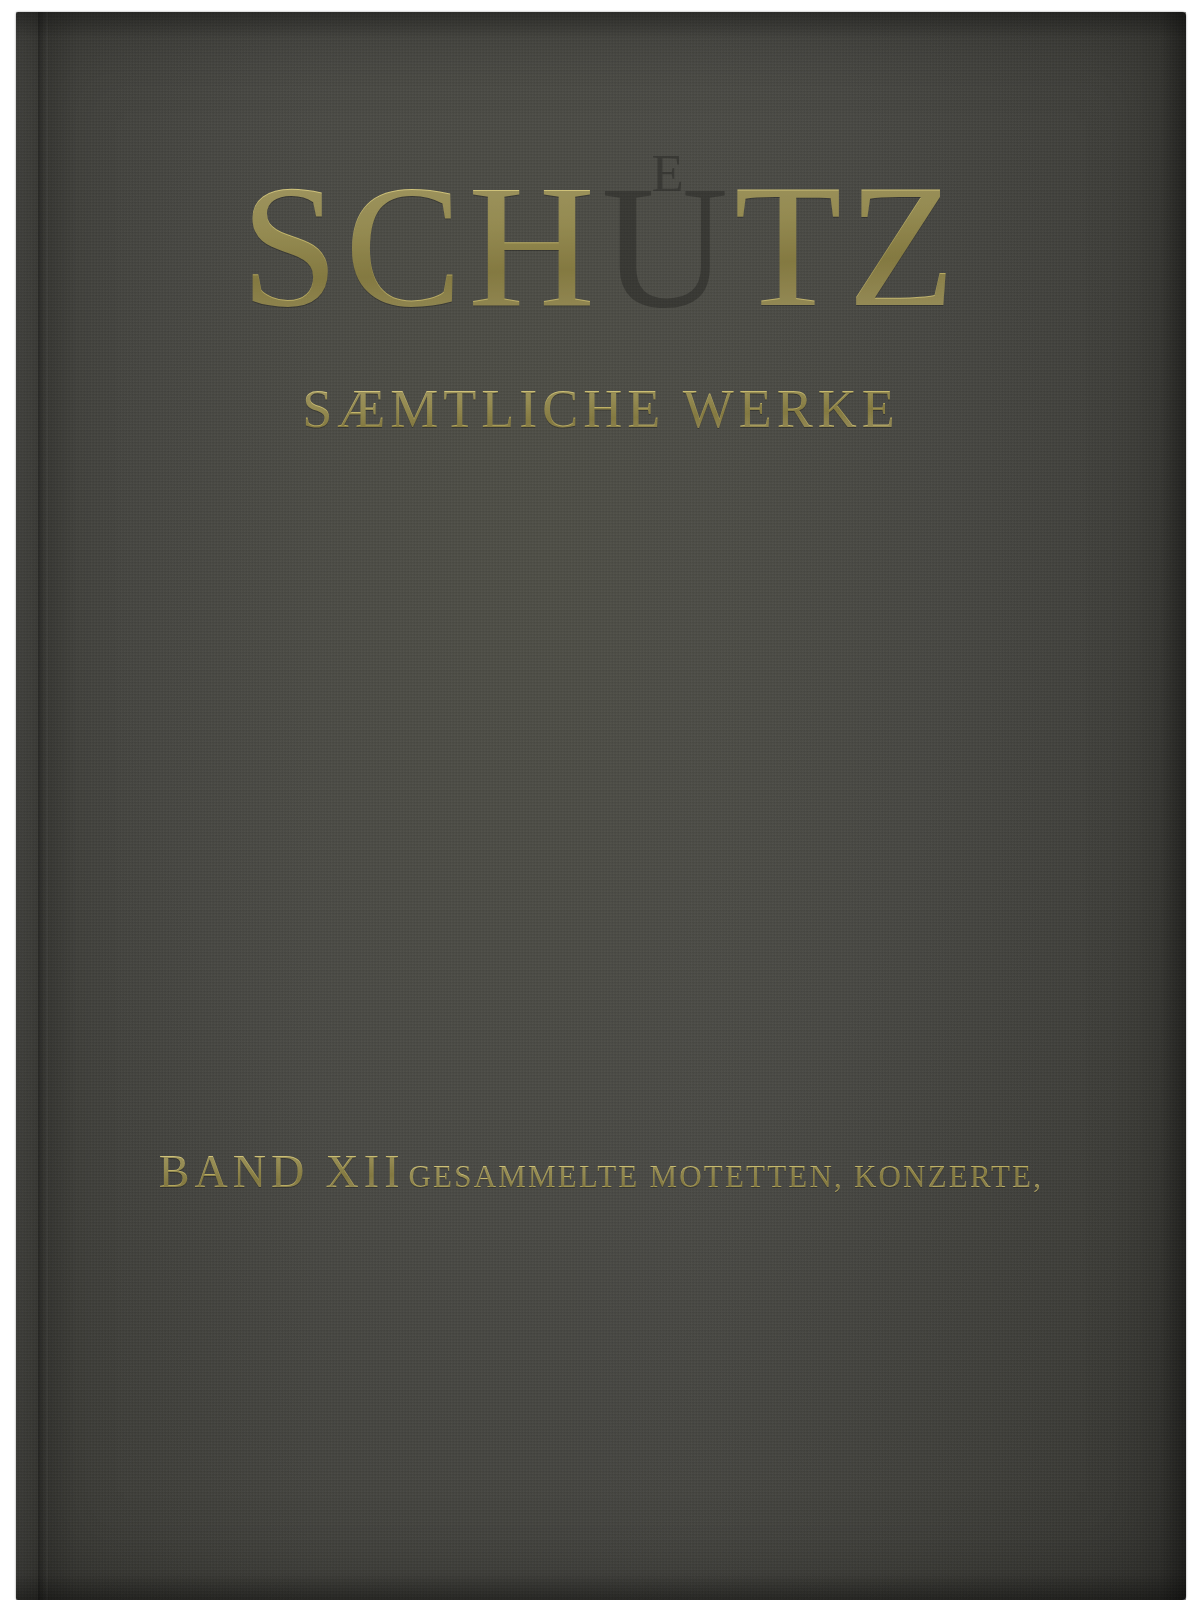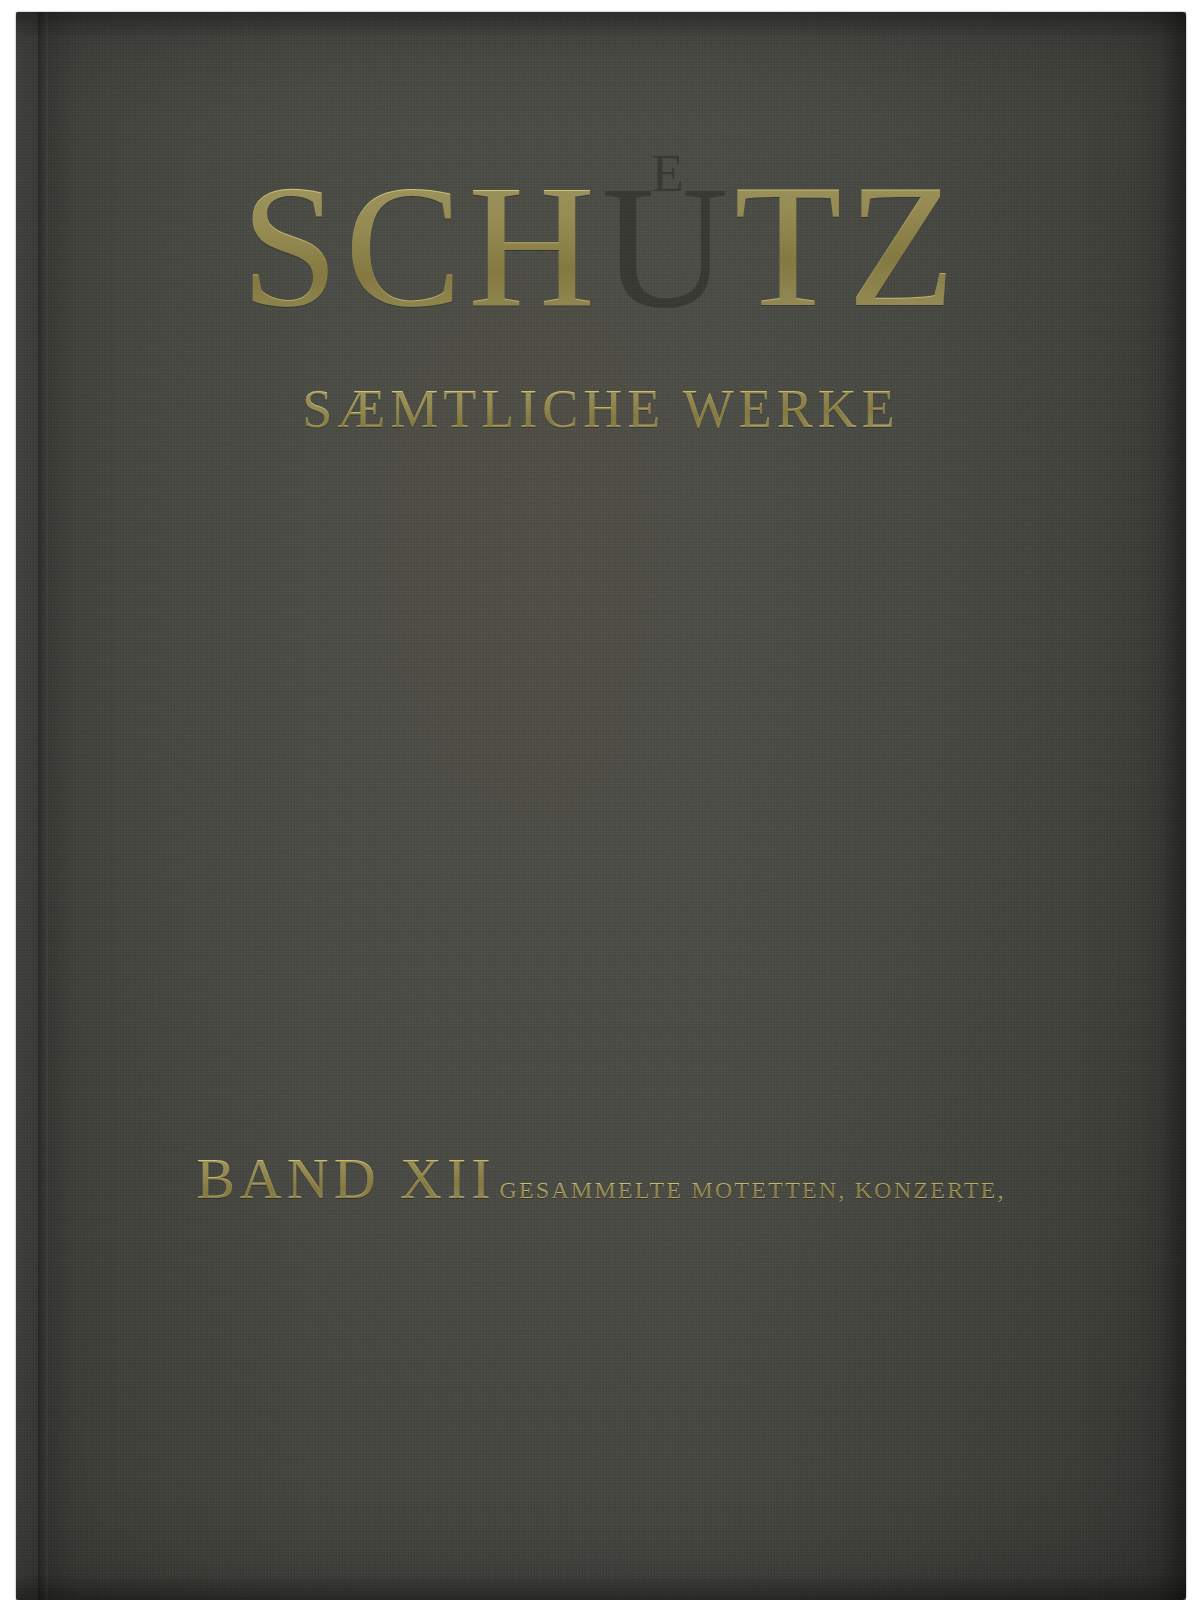--- a/index.html
+++ b/index.html
@@ -155,26 +155,26 @@
   }
 
   .volume-block {
     position: absolute;
     left: 0;
     top: 1133px;
     width: 100%;
     text-align: center;
   }
   .volume {
-    font-size: 58px;
+    font-size: 46px;
     letter-spacing: 5px;
     display: inline-block;
   }
   .subtitle {
-    font-size: 24px;
+    font-size: 31px;
     letter-spacing: 2.2px;
     line-height: 1.52;
     display: inline-block;
   }
 
   .sub-line { display: block; }
 </style>
 </head>
 <body>
 

